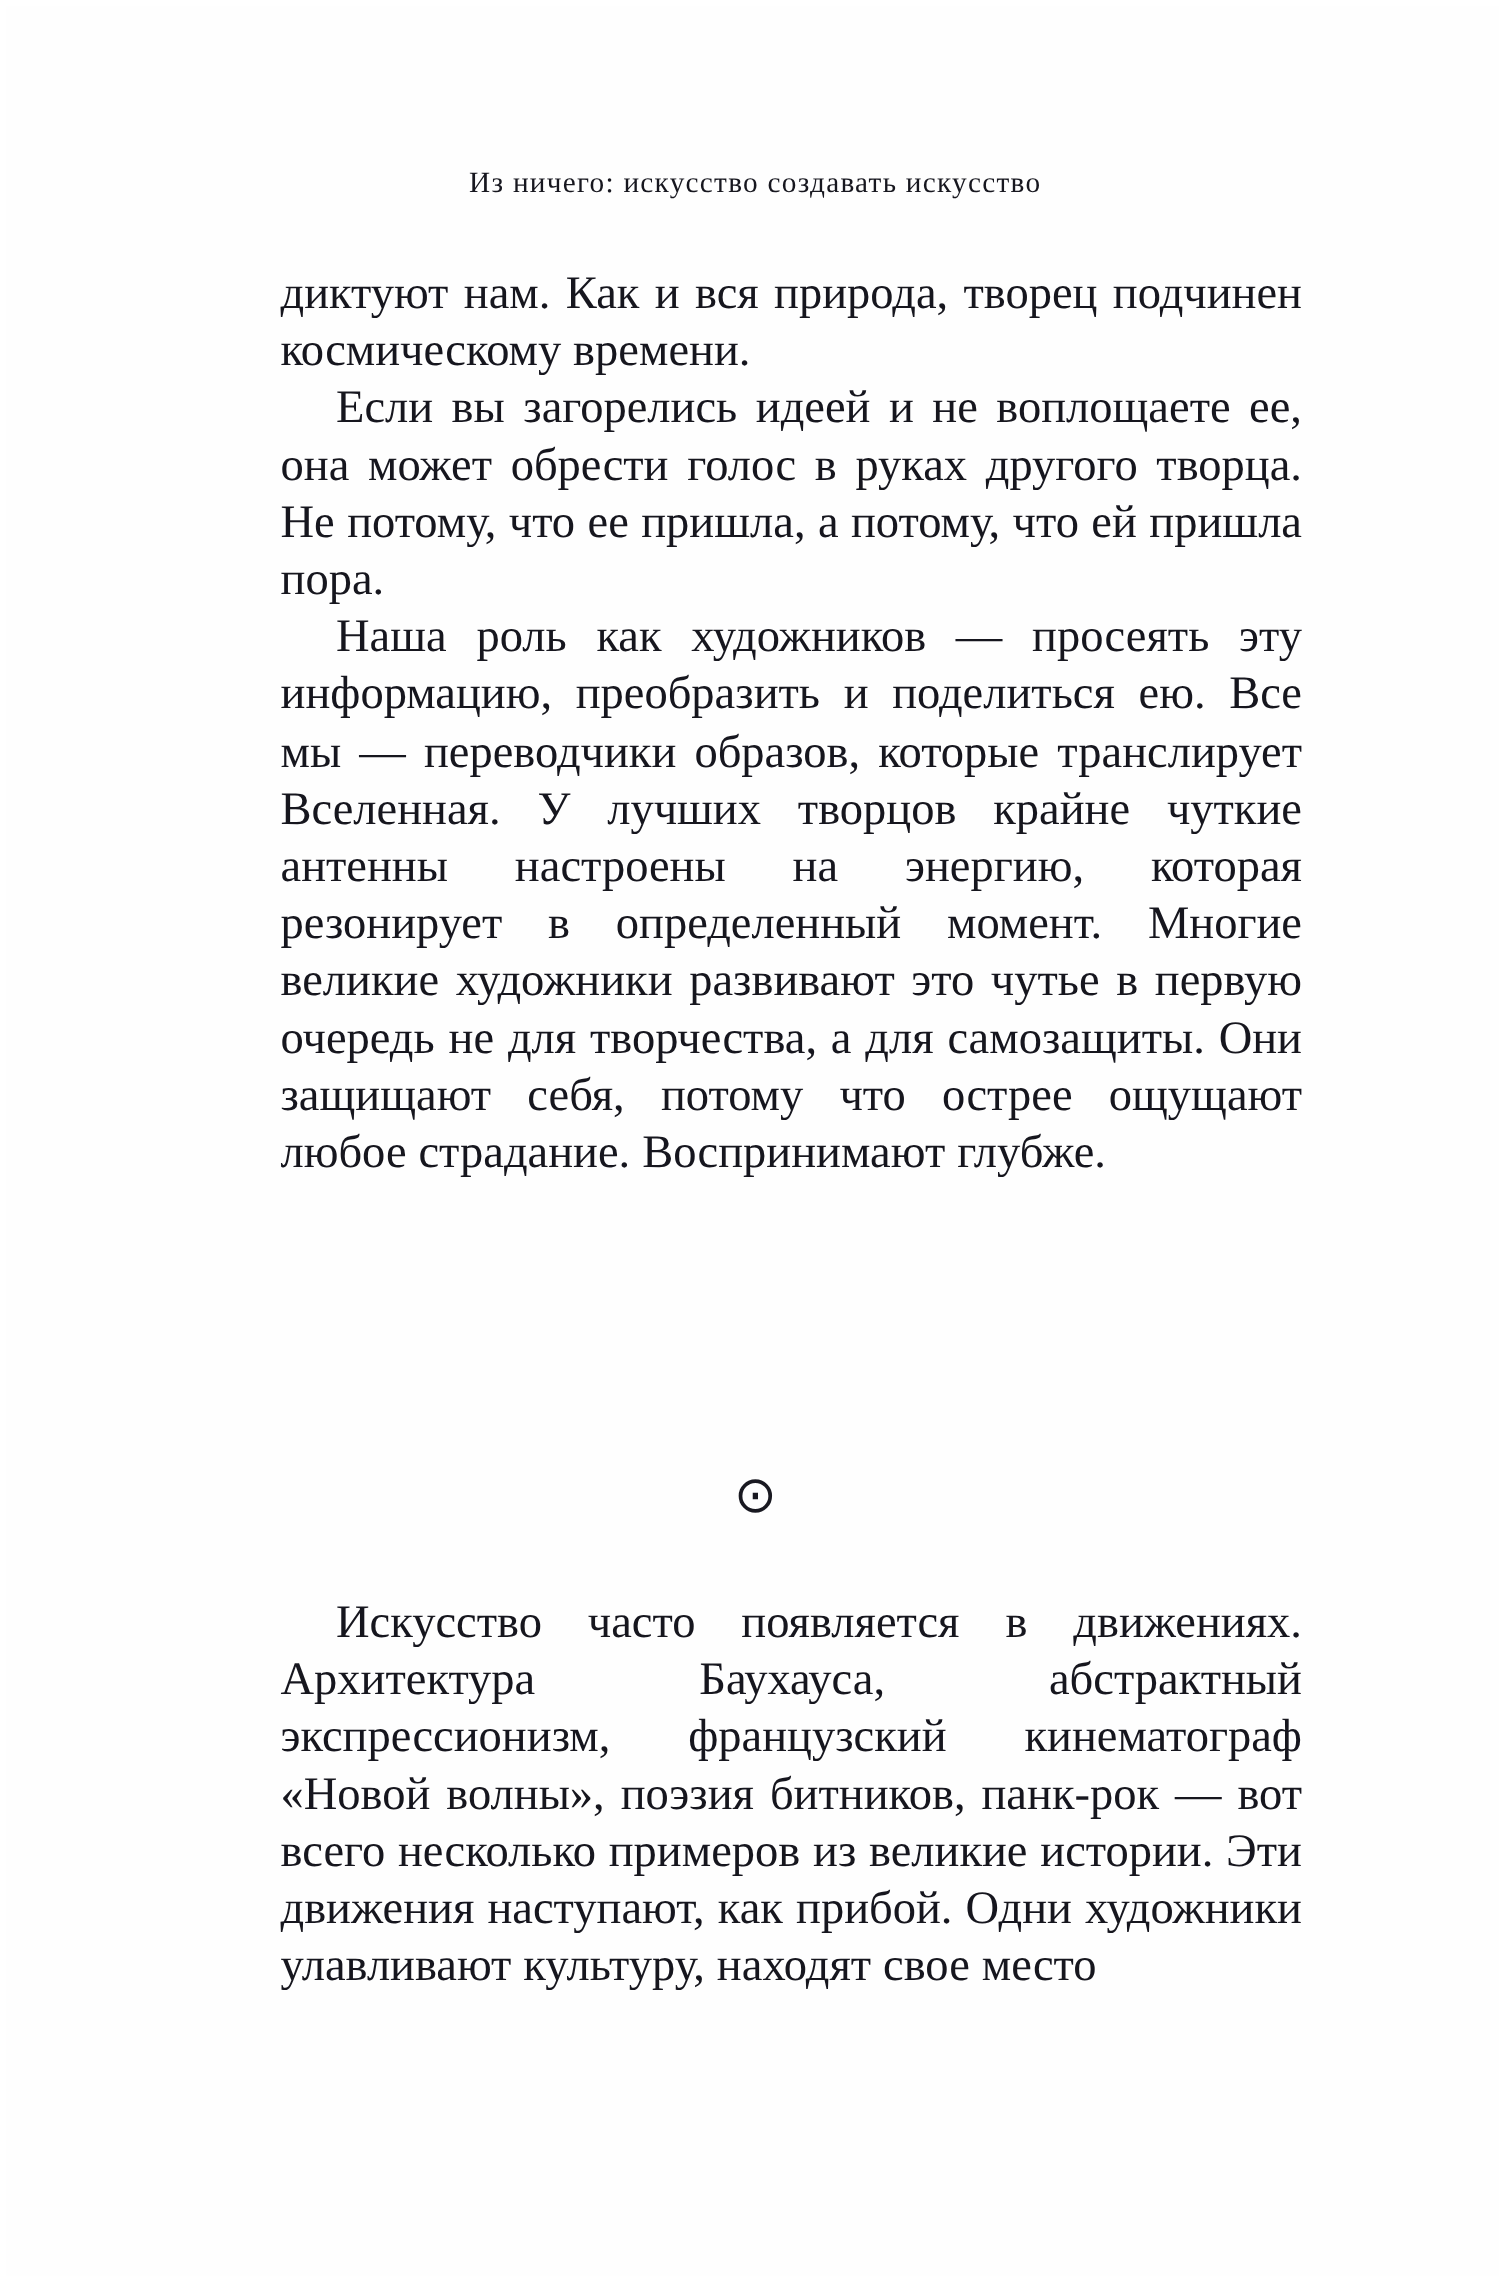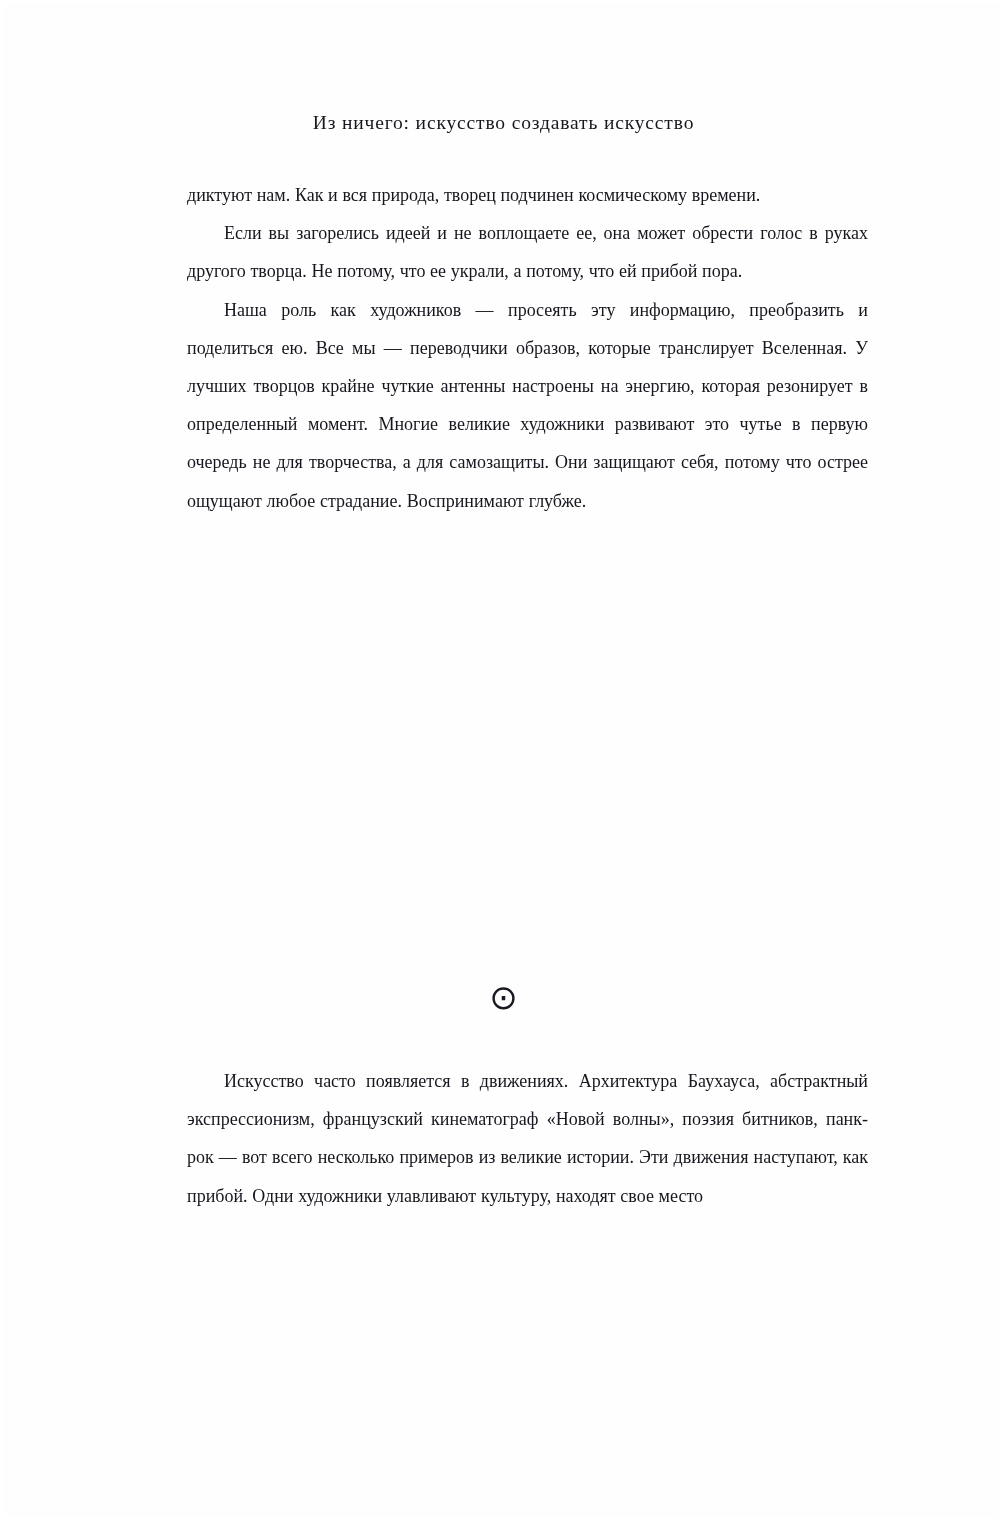--- a/index.html
+++ b/index.html
@@ -38,21 +38,21 @@
   
   .text-column {
     position: absolute;
     left: 183px;
     top: 172px;
     width: 681px;
   }
 
   p.body-par {
     margin: 0;
-    font-size: 18px;
+    font-size: 31px;
     line-height: 38.2px;
     text-align: justify;
     text-justify: inter-word;
     text-indent: 37px;
     color: #16161e;
     hyphens: manual;
     word-spacing: 0.2px;
   }
 
   p.body-par.no-indent {
@@ -99,21 +99,21 @@
 </style>
 </head>
 <body>
 
 <div class="page">
 
   <div class="running-header">Из ничего: искусство создавать искусство</div>
 
   <div class="text-column">
     <p class="body-par no-indent">диктуют нам. Как и вся природа, творец подчинен космическому времени.</p>
-    <p class="body-par">Если вы загорелись идеей и не воплощаете ее, она может обрести голос в руках другого творца. Не потому, что ее украли, а потому, что ей прибой пора.</p>
+    <p class="body-par">Если вы загорелись идеей и не воплощаете ее, она может обрести голос в руках другого творца. Не потому, что ее пришла, а потому, что ей пришла пора.</p>
     <p class="body-par">Наша роль как художников — просеять эту информацию, преобразить и поделиться ею. Все мы — переводчики образов, которые транслирует Вселенная. У лучших творцов крайне чуткие антенны настроены на энергию, которая резонирует в определенный момент. Многие великие художники развивают это чутье в первую очередь не для творчества, а для самозащиты. Они защищают себя, потому что острее ощущают любое страдание. Воспринимают глубже.</p>
   </div>
 
   <div class="ornament-wrap">
     <span class="ornament-glyph">⊙</span>
   </div>
 
   <div class="text-column-b">
     <p class="body-par">Искусство часто появляется в движениях. Архитектура Баухауса, абстрактный экспрессионизм, французский кинематограф «Новой волны», поэзия битников, панк-рок — вот всего несколько примеров из великие истории. Эти движения наступают, как прибой. Одни художники улавливают культуру, находят свое место</p>
   </div>

